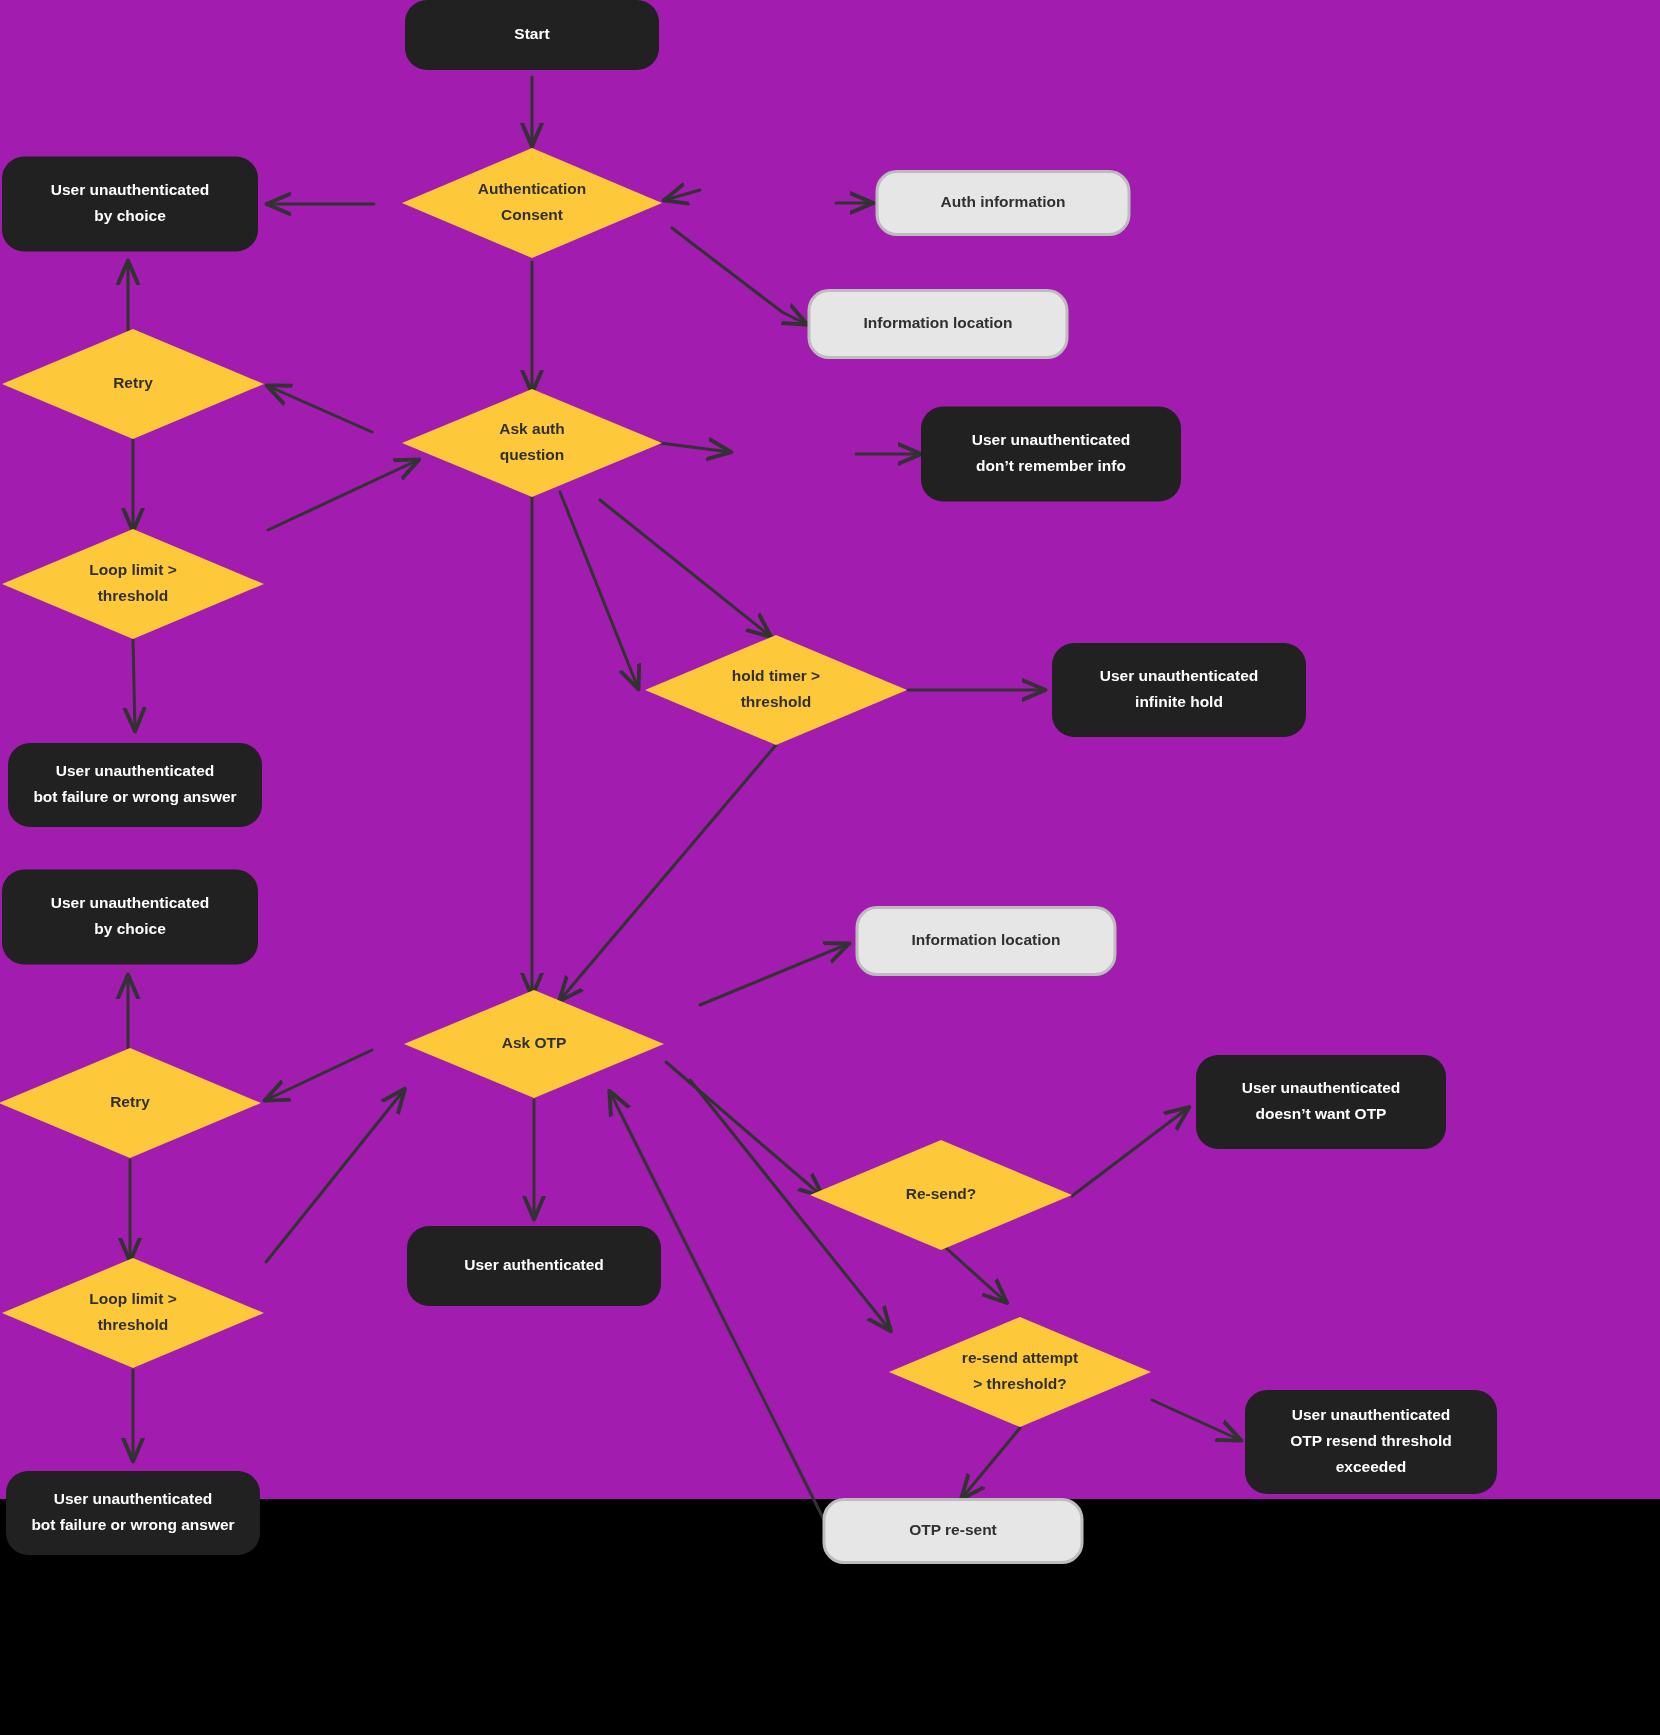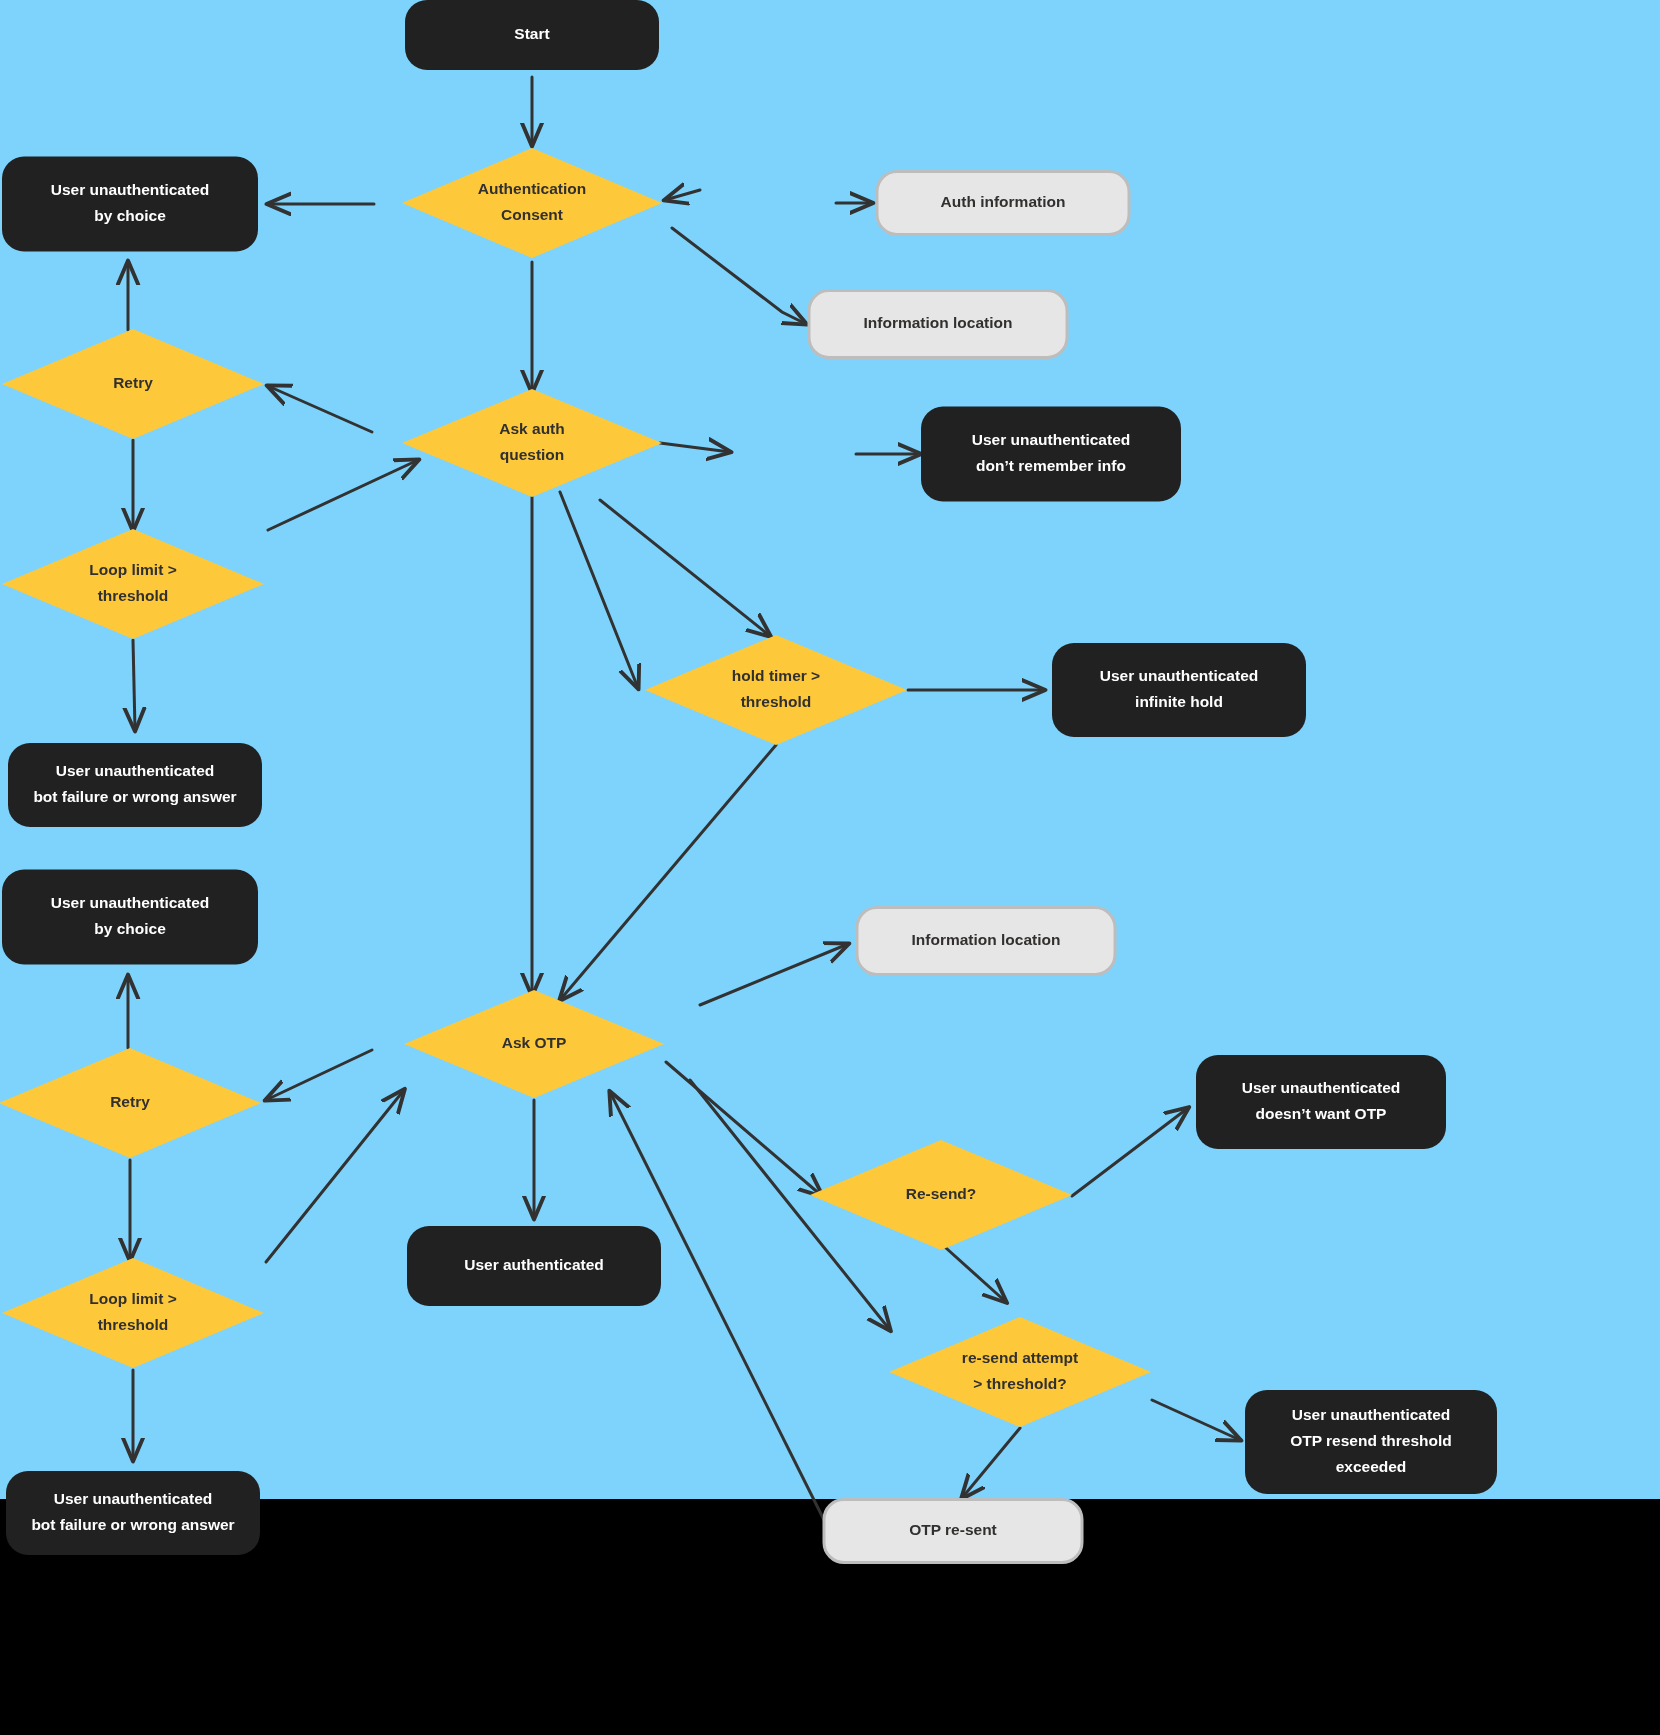--- a/index.html
+++ b/index.html
@@ -10,21 +10,21 @@
   body {
     width: 1660px;
     height: 1735px;
     overflow: hidden;
     font-family: "Liberation Sans", sans-serif;
   }
   #canvas {
     position: relative;
     width: 1660px;
     height: 1499px;
-    background: #7dd3fc;
+    background: #a21caf;
   }
   svg.layer {
     position: absolute;
     top: 0;
     left: 0;
     width: 1660px;
     height: 1735px;
   }
   .node-label {
     font-family: "Liberation Sans", sans-serif;

